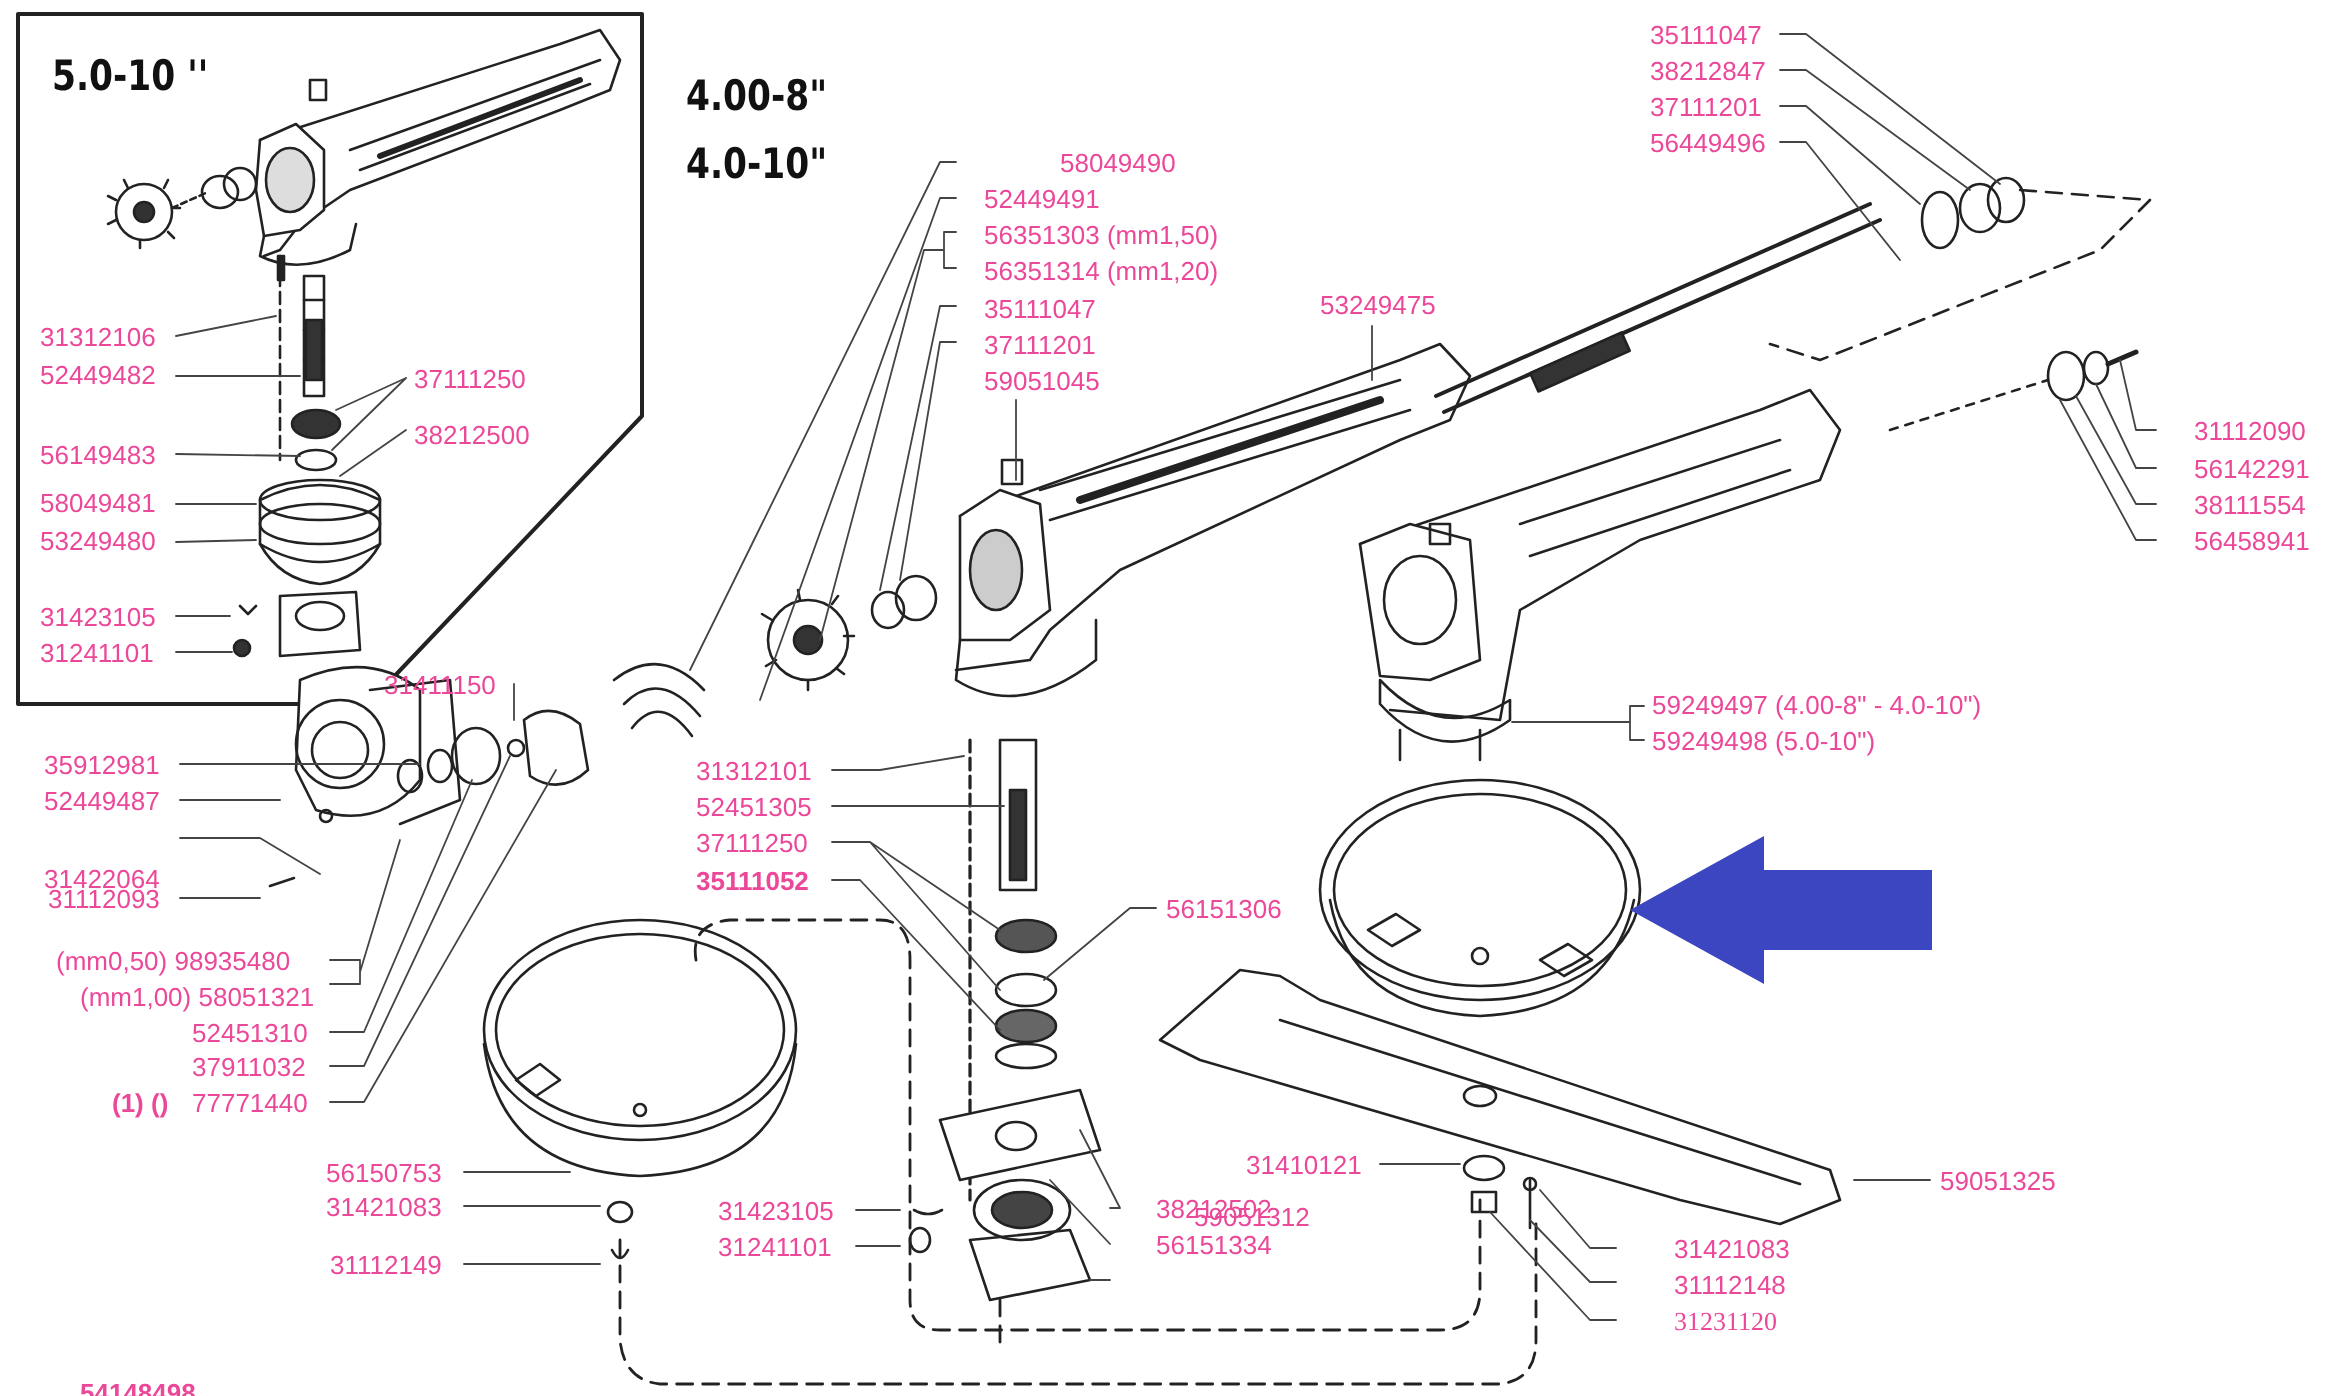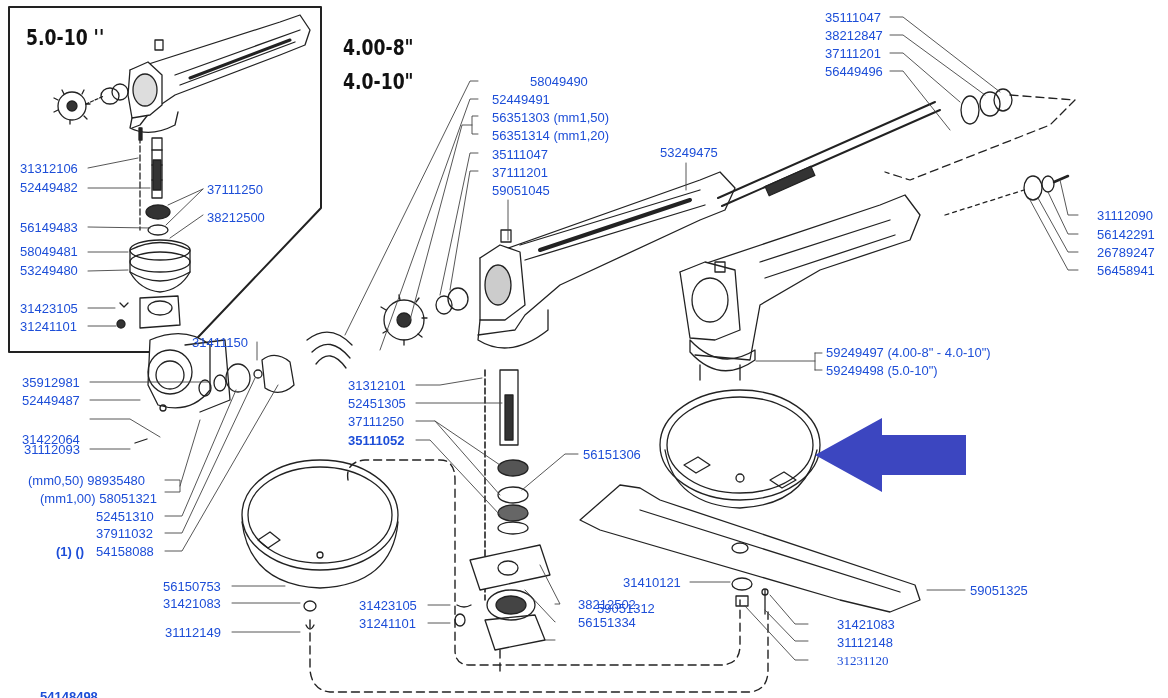--- a/index.html
+++ b/index.html
@@ -1,19 +1,19 @@
 <!DOCTYPE html>
 <html><head>
 <meta charset="utf-8">
 <style>
   html, body { margin:0; padding:0; background:#ffffff; }
   body { width:1168px; height:698px; position:relative; overflow:hidden;
          font-family:"Liberation Sans", sans-serif; color:#111; }
   #stage { position:absolute; left:0; top:0; width:1168px; height:698px; }
-  .lbl { position:absolute; font-size:13px; line-height:15px; white-space:nowrap; color:#1d4ed8; }
+  .lbl { position:absolute; font-size:13px; line-height:15px; white-space:nowrap; color:#ec4899; }
   .big { position:absolute; font-family:"DejaVu Sans", sans-serif; font-weight:bold;
          font-size:21px; letter-spacing:0px; transform:scaleX(0.82); transform-origin:left top; color:#111; }
 </style>
 </head>
 <body>
 
 <div id="stage">
 
   <svg width="1168" height="698" viewBox="0 0 1168 698" style="position:absolute;left:0;top:0">
     <g fill="none" stroke="#222" stroke-width="1.3" stroke-linecap="round" stroke-linejoin="round">
@@ -260,34 +260,34 @@
   <div class="lbl" style="left:492px;top:183px;">59051045</div>
   <div class="lbl" style="left:660px;top:145px;">53249475</div>
 
   <div class="lbl" style="left:825px;top:10px;">35111047</div>
   <div class="lbl" style="left:825px;top:28px;">38212847</div>
   <div class="lbl" style="left:825px;top:46px;">37111201</div>
   <div class="lbl" style="left:825px;top:64px;">56449496</div>
 
   <div class="lbl" style="left:1097px;top:208px;">31112090</div>
   <div class="lbl" style="left:1097px;top:227px;">56142291</div>
-  <div class="lbl" style="left:1097px;top:245px;">26789247</div>
+  <div class="lbl" style="left:1097px;top:245px;">38111554</div>
   <div class="lbl" style="left:1097px;top:263px;">56458941</div>
 
   <div class="lbl" style="left:192px;top:335px;">31411150</div>
   <div class="lbl" style="left:22px;top:375px;">35912981</div>
   <div class="lbl" style="left:22px;top:393px;">52449487</div>
   <div class="lbl" style="left:22px;top:432px;">31422064</div>
   <div class="lbl" style="left:24px;top:442px;">31112093</div>
   <div class="lbl" style="left:28px;top:473px;">(mm0,50) 98935480</div>
   <div class="lbl" style="left:28px;top:491px;margin-left:12px;">(mm1,00) 58051321</div>
   <div class="lbl" style="left:96px;top:509px;">52451310</div>
   <div class="lbl" style="left:96px;top:526px;">37911032</div>
   <div class="lbl" style="left:56px;top:544px;font-weight:bold;">(1) ()</div>
-  <div class="lbl" style="left:96px;top:544px;">54158088</div>
+  <div class="lbl" style="left:96px;top:544px;">77771440</div>
 
   <div class="lbl" style="left:348px;top:378px;">31312101</div>
   <div class="lbl" style="left:348px;top:396px;">52451305</div>
   <div class="lbl" style="left:348px;top:414px;">37111250</div>
   <div class="lbl" style="left:348px;top:433px;font-weight:bold;">35111052</div>
   <div class="lbl" style="left:583px;top:447px;">56151306</div>
 
   <div class="lbl" style="left:826px;top:345px;">59249497 (4.00-8" - 4.0-10")</div>
   <div class="lbl" style="left:826px;top:363px;">59249498 (5.0-10")</div>
 

